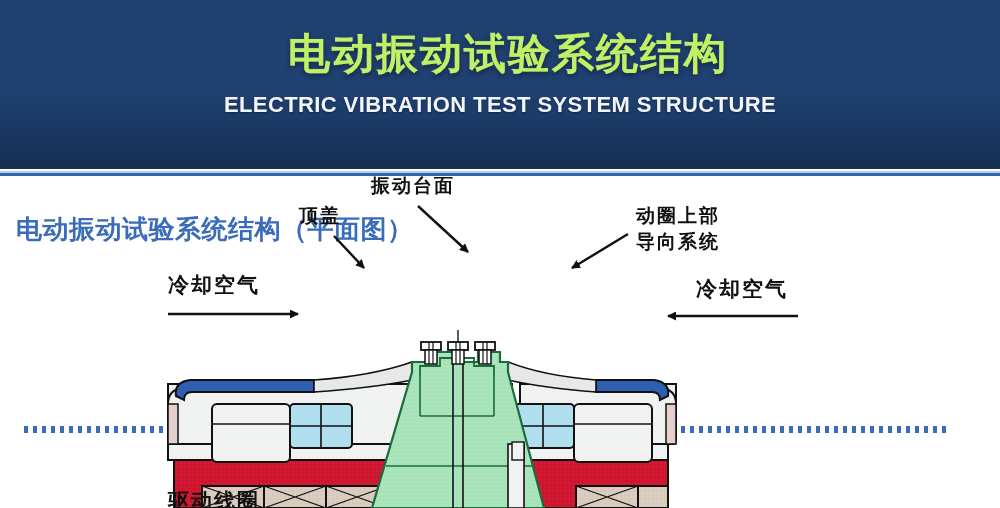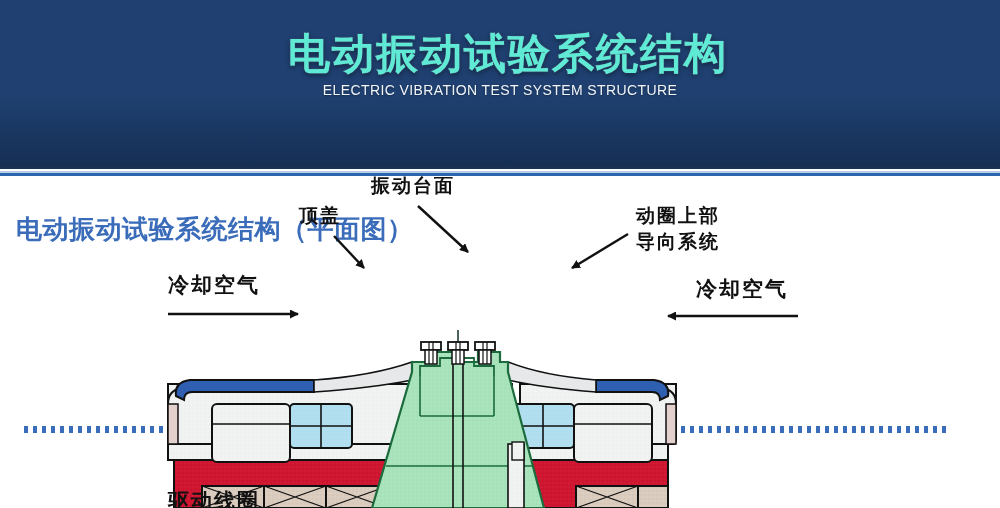--- a/index.html
+++ b/index.html
@@ -39,32 +39,32 @@
     height:100%;
     display:flex;
     flex-direction:column;
     align-items:center;
     justify-content:flex-start;
   }
   .banner-title{
     margin-top: 30px;
     font-size: 42px;
     font-weight: 700;
-    color: #5eead4;
+    color: #bef264;
     letter-spacing: 2px;
     line-height: 1.15;
     text-shadow: 0 2px 5px rgba(0,0,0,0.45), 0 0 1px rgba(255,255,255,0.6);
     font-family: "DejaVu Sans", "Liberation Sans", sans-serif;
     white-space: nowrap;
     margin-left: 16px;
   }
   .banner-subtitle{
-    margin-top: 4px;
-    font-size: 14px;
-    font-weight: 400;
+    margin-top: 14px;
+    font-size: 22px;
+    font-weight: 700;
     color: #f2f6fb;
     letter-spacing: 0.4px;
     white-space: nowrap;
     text-shadow: 0 1px 2px rgba(0,0,0,0.35);
   }
 
   
   .rule-dark   { width:1000px; height:3px; background:#1b3152; }
   .rule-light  { width:1000px; height:2px; background:#b9cfe6; }
   .rule-mid    { width:1000px; height:3px; background:#2f66b0; }

